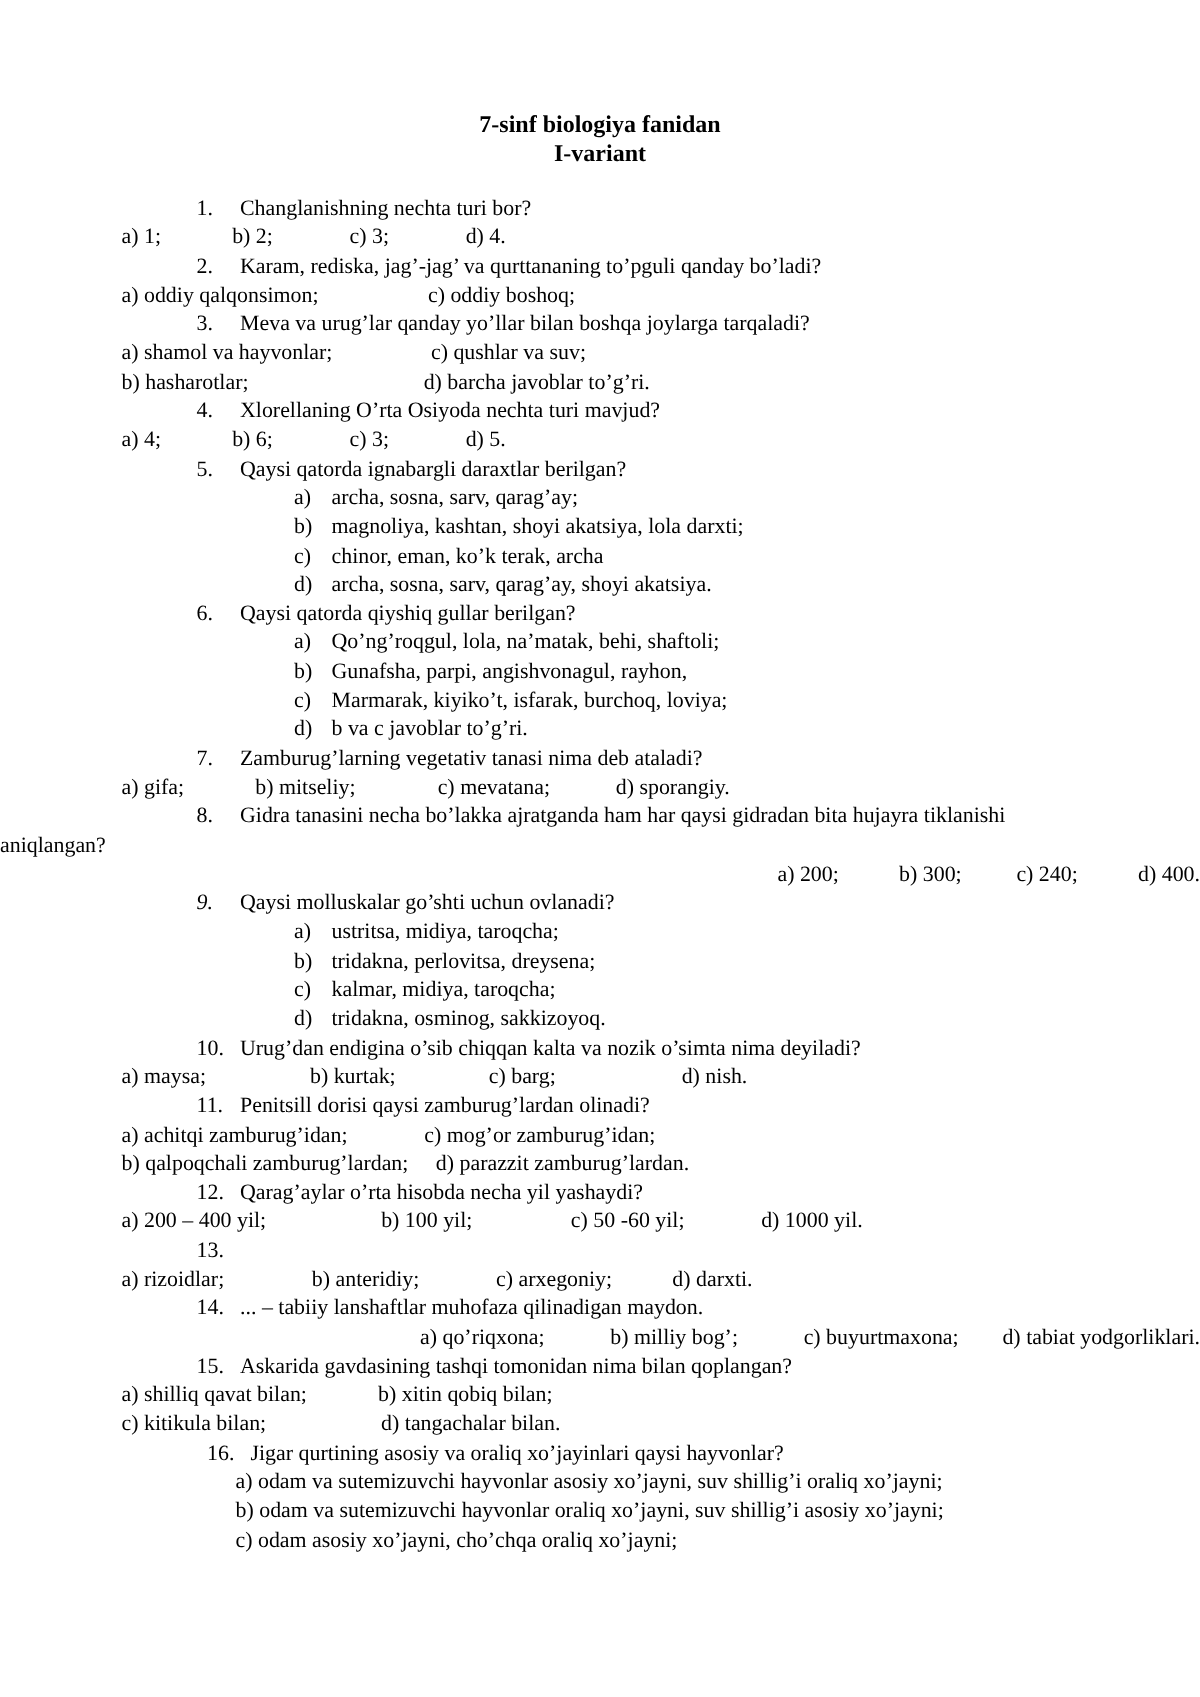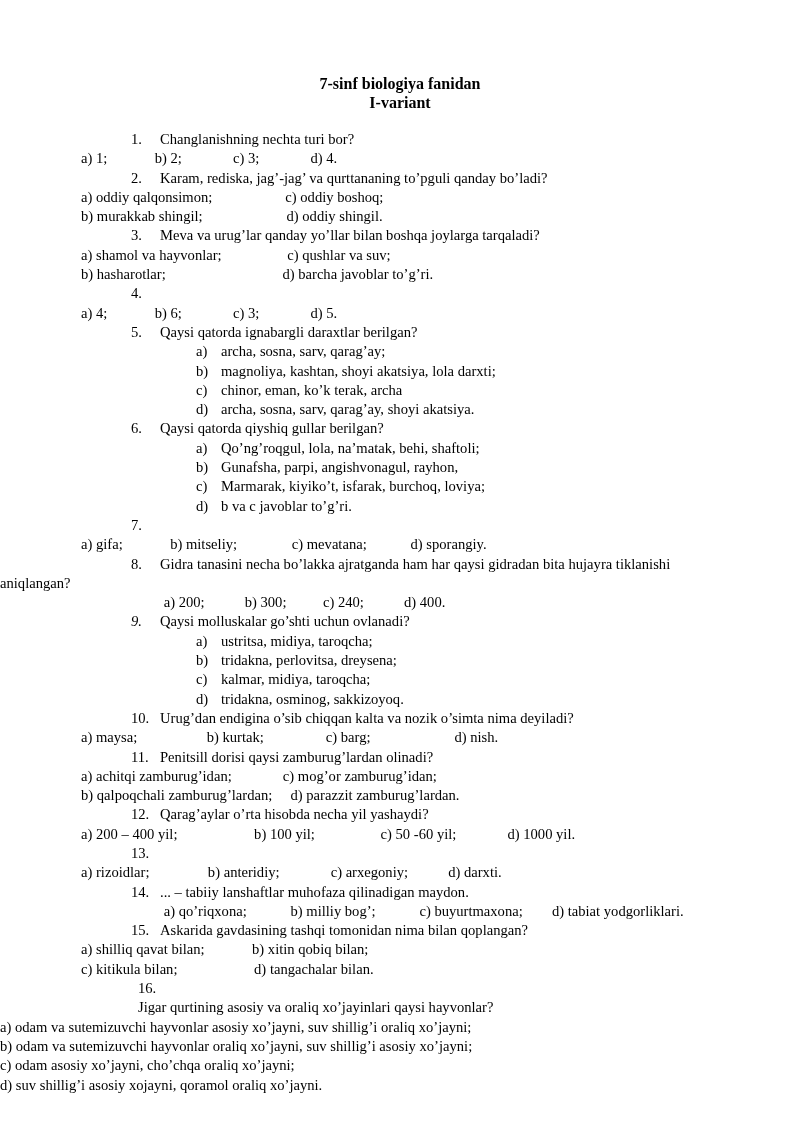--- a/index.html
+++ b/index.html
@@ -43,47 +43,47 @@
     line-height: 19.3px;
   }
   .q-block { margin: 0; padding: 0; }
 
   
   .q-row {
     display: flex;
     align-items: flex-start;
     padding-left: 131px;
   }
-  .q-row.indent-16 { padding-left: 138px; flex-direction: column; }
+  .q-row.indent-16 { padding-left: 138px; }
   .q-num {
     flex: 0 0 auto;
     width: 29px;
     text-align: left;
   }
   .q-num.italic { font-style: italic; }
   .q-text { flex: 1 1 auto; }
 
   
   .a-row {
     padding-left: 81px;
     white-space: pre;
   }
-  .a-row.pad-wrap  { padding-left: 160px; }
+  .a-row.pad-wrap  { padding-left: 160px; text-align: right; }
 
   
   .q-cont { }
 
   
   .sub-list { padding-left: 196px; }
   .sub-row { display: flex; align-items: flex-start; }
   .sub-letter { flex: 0 0 auto; width: 25px; }
   .sub-text { flex: 1 1 auto; }
 
   
-  .opt-row { }
+  .opt-row { padding-left: 157px; }
 
   .spacer-top { height: 18px; }
 </style>
 </head>
 <body>
 
 <div class="page">
 
   <div class="doc-header title-line-1">7-sinf biologiya fanidan</div>
   <div class="doc-header title-line-2">I-variant</div>
@@ -97,33 +97,33 @@
           <span class="q-text">Changlanishning nechta turi bor?</span>
         </div>
         <div class="a-row">a) 1;             b) 2;              c) 3;              d) 4.</div>
       </div>
       <div class="q-block">
         <div class="q-row">
           <span class="q-num">2.</span>
           <span class="q-text">Karam, rediska, jag’-jag’ va qurttananing to’pguli qanday bo’ladi?</span>
         </div>
         <div class="a-row">a) oddiy qalqonsimon;                    c) oddiy boshoq;</div>
-        <div class="a-row">b) murakkab shingil;                       d) oddiy shingil.</div>
       </div>
       <div class="q-block">
         <div class="q-row">
           <span class="q-num">3.</span>
           <span class="q-text">Meva va urug’lar qanday yo’llar bilan boshqa joylarga tarqaladi?</span>
         </div>
         <div class="a-row">a) shamol va hayvonlar;                  c) qushlar va suv;</div>
         <div class="a-row">b) hasharotlar;                                d) barcha javoblar to’g’ri.</div>
       </div>
       <div class="q-block">
         <div class="q-row">
           <span class="q-num">4.</span>
+          <span class="q-text">Xlorellaning O’rta Osiyoda nechta turi mavjud?</span>
         </div>
         <div class="a-row">a) 4;             b) 6;              c) 3;              d) 5.</div>
       </div>
       <div class="q-block">
         <div class="q-row">
           <span class="q-num">5.</span>
           <span class="q-text">Qaysi qatorda ignabargli daraxtlar berilgan?</span>
         </div>
         <div class="sub-list">
           <div class="sub-row">
@@ -164,20 +164,21 @@
           </div>
           <div class="sub-row">
             <span class="sub-letter">d)</span>
             <span class="sub-text">b va c javoblar to’g’ri.</span>
           </div>
         </div>
       </div>
       <div class="q-block">
         <div class="q-row">
           <span class="q-num">7.</span>
+          <span class="q-text">Zamburug’larning vegetativ tanasi nima deb ataladi?</span>
         </div>
         <div class="a-row">a) gifa;             b) mitseliy;               c) mevatana;            d) sporangiy.</div>
       </div>
       <div class="q-block">
         <div class="q-row">
           <span class="q-num">8.</span>
           <span class="q-text">Gidra tanasini necha bo’lakka ajratganda ham har qaysi gidradan bita hujayra tiklanishi</span>
         </div>
         <div class="q-cont">aniqlangan?</div>
         <div class="a-row pad-wrap"> a) 200;           b) 300;          c) 240;           d) 400.</div>
@@ -250,17 +251,16 @@
         <div class="a-row">c) kitikula bilan;                     d) tangachalar bilan.</div>
       </div>
       <div class="q-block">
         <div class="q-row indent-16">
           <span class="q-num">16.</span>
           <span class="q-text">Jigar qurtining asosiy va oraliq xo’jayinlari qaysi hayvonlar?</span>
         </div>
         <div class="opt-row">a) odam va sutemizuvchi hayvonlar asosiy xo’jayni, suv shillig’i oraliq xo’jayni;</div>
         <div class="opt-row">b) odam va sutemizuvchi hayvonlar oraliq xo’jayni, suv shillig’i asosiy xo’jayni;</div>
         <div class="opt-row">c) odam asosiy xo’jayni, cho’chqa oraliq xo’jayni;</div>
-        <div class="opt-row">d) suv shillig’i asosiy xojayni, qoramol oraliq xo’jayni.</div>
       </div>
     </div>
 
 </div>
 
 </body></html>

